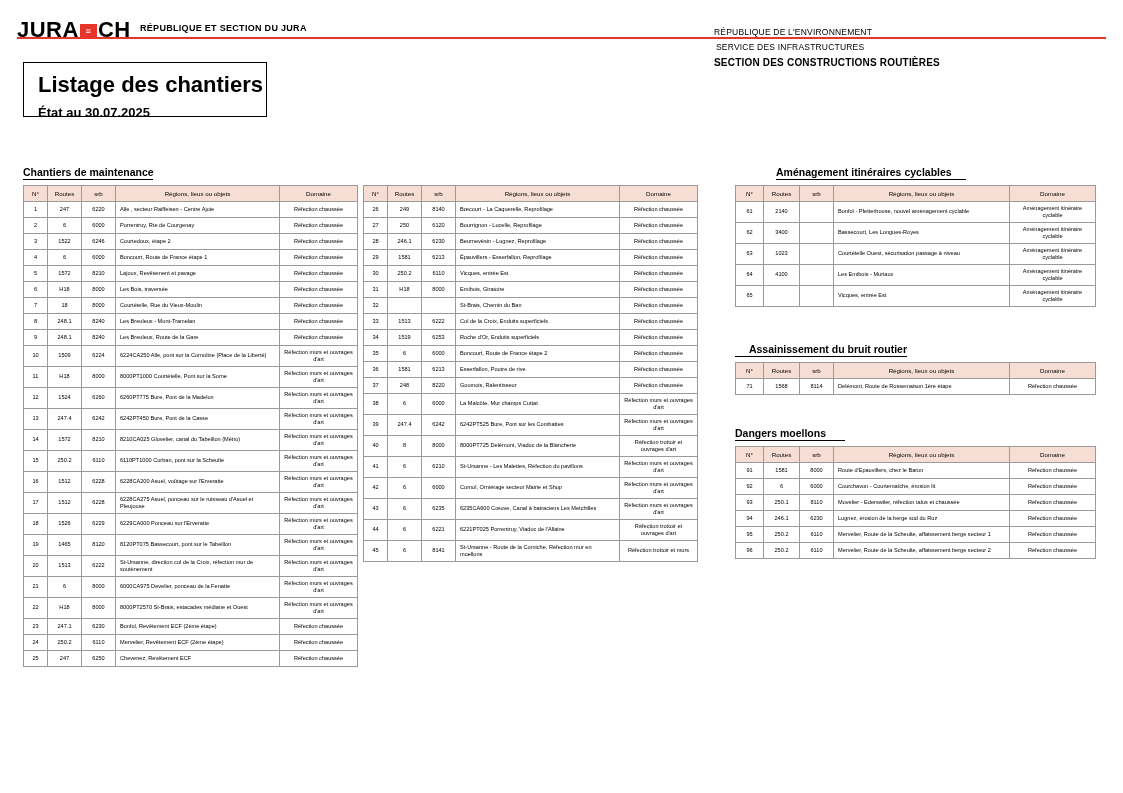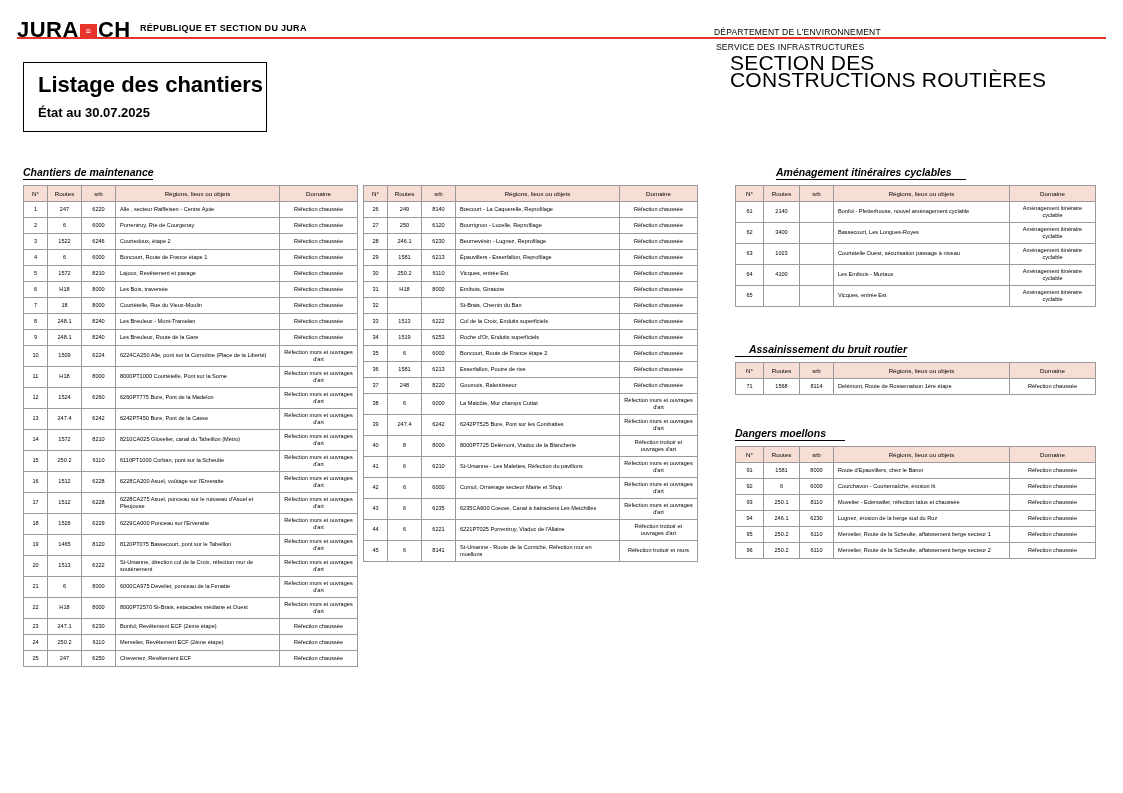--- a/index.html
+++ b/index.html
@@ -58,46 +58,44 @@
   .service {
     position: absolute;
     left: 716px; top: 42px;
     font-size: 8.5px;
     letter-spacing: 0.2px;
   }
   .section-title {
     position: absolute;
     left: 714px; top: 54px;
     width: 330px;
-    font-size: 21px;
-    font-weight: normal;
+    font-size: 10px;
+    font-weight: bold;
     line-height: 17px;
     letter-spacing: 0.2px;
-    margin-left: 16px;
   }
 
   .title-box {
     position: absolute;
     left: 23px; top: 62px;
-    width: 244px; height: 70px;
+    width: 244px; height: 55px;
     border: 1.6px solid #000;
     padding: 9px 0 0 14px;
   }
   .title-box .t1 { font-size: 22px; font-weight: bold; letter-spacing: 0px; }
   .title-box .t2 { font-size: 13px; font-weight: bold; margin-top: 7px; }
 
   
   .group-h {
     position: absolute;
     font-size: 10.5px;
     font-weight: bold;
     border-bottom: 1.2px solid #000;
     padding-bottom: 1px;
     white-space: nowrap;
-    font-style: italic;
   }
 
   
   table.tbl {
     position: absolute;
     border-collapse: collapse;
     font-size: 5.6px;
     table-layout: fixed;
   }
   table.tbl th, table.tbl td {
@@ -133,21 +131,21 @@
 </style>
 </head>
 <body>
 
 <div class="page">
 
   <div class="logo"><span>JURA</span><span class="crest">≡</span><span>CH</span></div>
   <div class="logo-sub">RÉPUBLIQUE ET SECTION DU JURA</div>
   <div class="rule-red"></div>
 
-  <div class="dept">DÉPARTEMENT DE L'ENVIRONNEMENT</div>
+  <div class="dept">RÉPUBLIQUE DE L'ENVIRONNEMENT</div>
   <div class="service">SERVICE DES INFRASTRUCTURES</div>
   <div class="section-title">SECTION DES CONSTRUCTIONS ROUTIÈRES</div>
 
   <div class="title-box">
     <div class="t1">Listage des chantiers</div>
     <div class="t2">État au 30.07.2025</div>
   </div>
 
   <div class="group-h" style="left:23px; top:166px; width:130px;">Chantiers de maintenance</div>
   <div class="group-h" style="left:776px; top:166px; width:190px;">Aménagement itinéraires cyclables</div>

